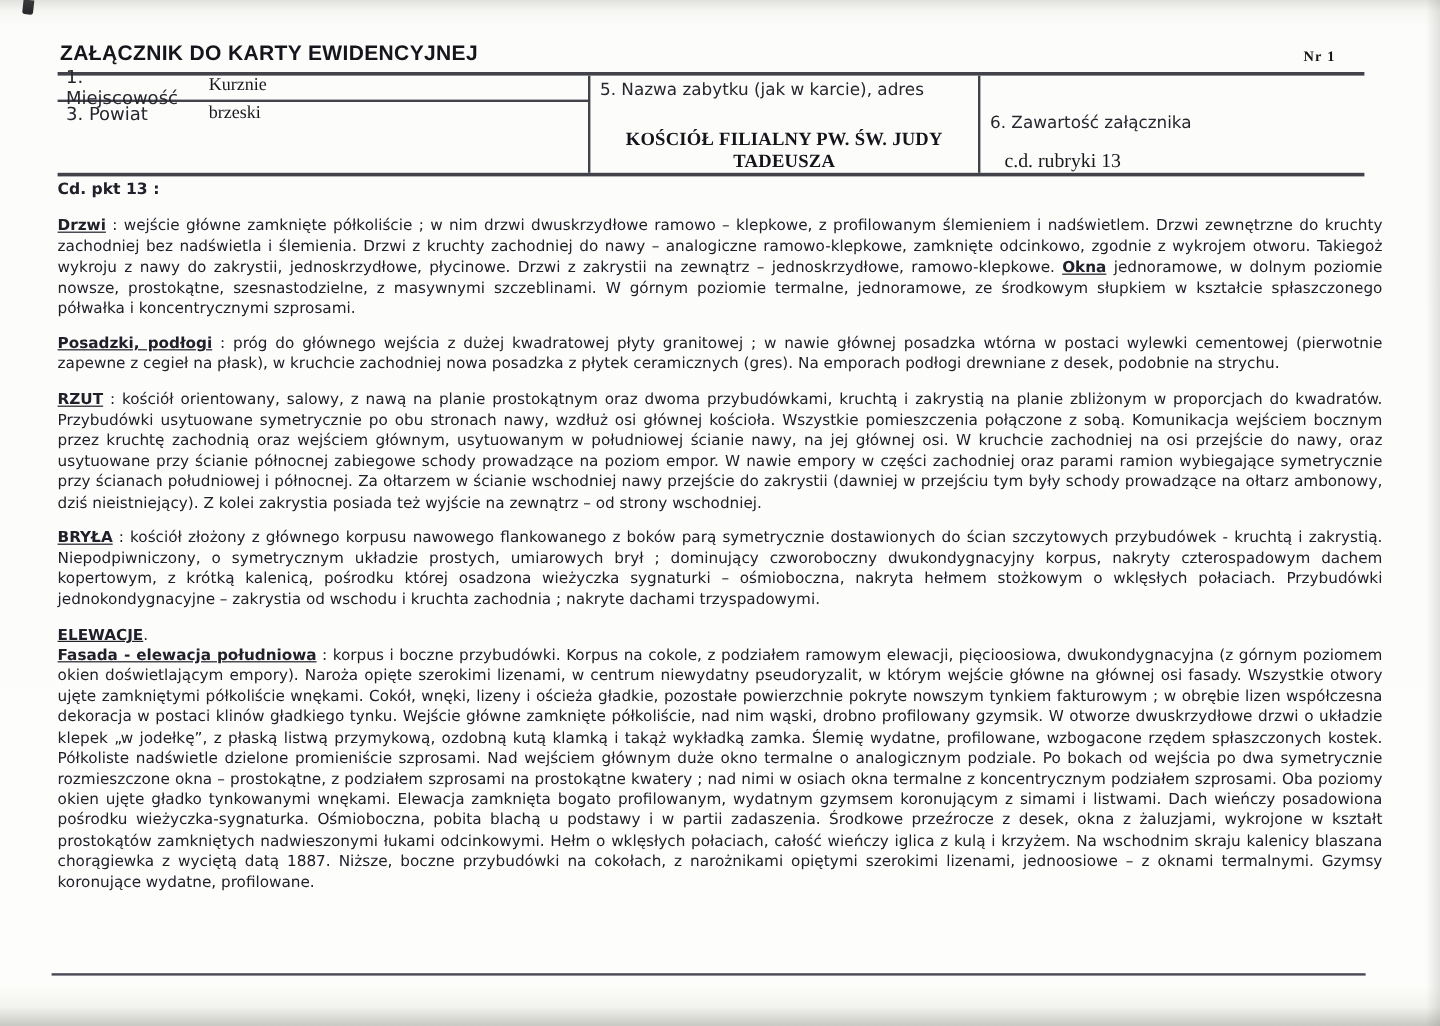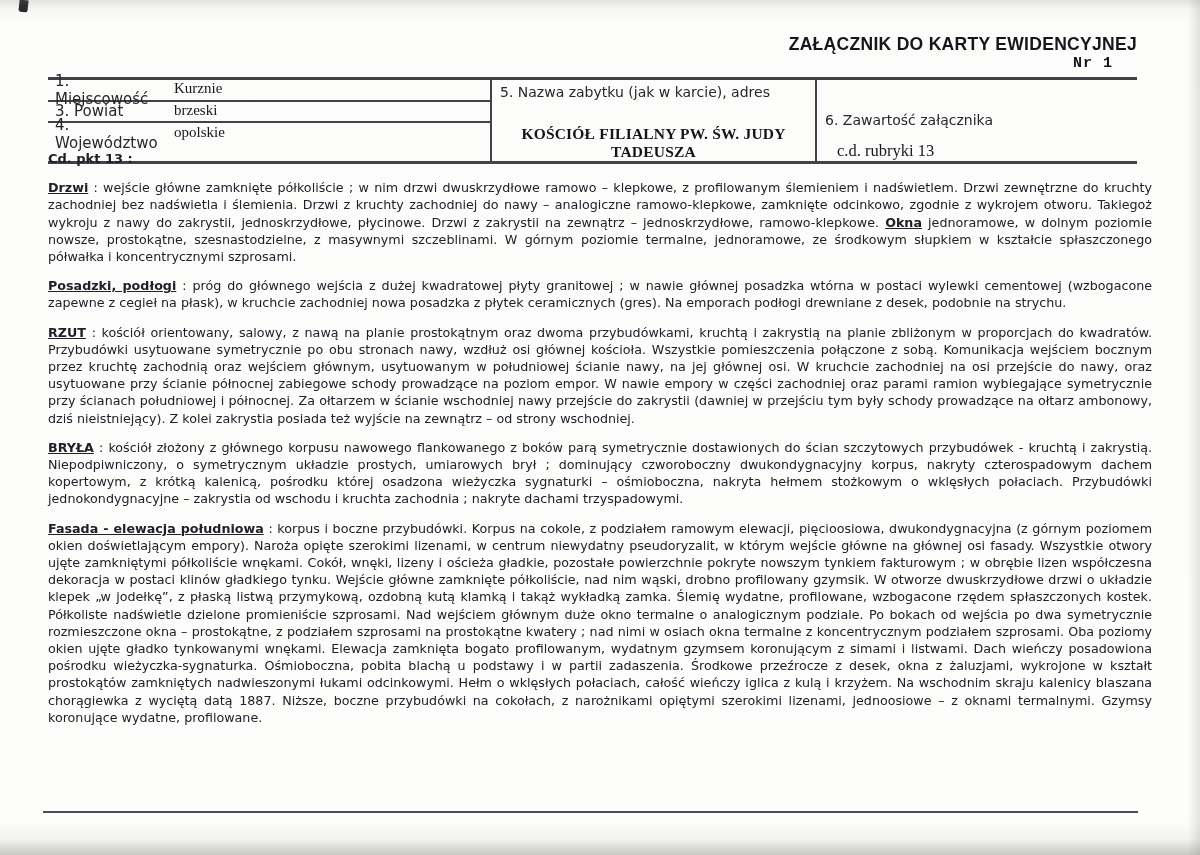--- a/index.html
+++ b/index.html
@@ -12,24 +12,24 @@
   .edge-right { position:absolute; right:0; top:0; width:12px; height:100%;
     background:linear-gradient(90deg, rgba(0,0,0,0), rgba(115,115,110,0.20)); }
   .edge-bottom { position:absolute; left:0; bottom:0; width:100%; height:16px;
     background:linear-gradient(180deg, rgba(0,0,0,0), rgba(105,105,100,0.25)); }
   .edge-top { position:absolute; left:0; top:0; width:100%; height:9px;
     background:linear-gradient(0deg, rgba(0,0,0,0), rgba(140,140,135,0.16)); }
   .artifact-tl { position:absolute; left:19px; top:0; width:9px; height:12px;
     background:#2a2a2e; transform:rotate(6deg); border-radius:0 0 2px 2px; }
 
   .doc { position:absolute; left:48px; top:34px; width:1089px; }
-  .doc-header { display:flex; justify-content:space-between; align-items:flex-end; padding:0 0 5px 2px;flex-direction:column; }
+  .doc-header { display:flex; justify-content:space-between; align-items:flex-end; padding:0 0 5px 2px; }
   .title { font-family:"Liberation Sans", sans-serif; font-weight:bold; font-size:17.5px;
     letter-spacing:0.3px; color:#15151b; }
-  .nr { font-family:Liberation Mono, monospace; font-weight:bold; font-size:15px;
+  .nr { font-family:Liberation Serif, serif; font-weight:bold; font-size:12px;
     color:#15151b; padding-right:24px; letter-spacing:1px; }
 
   .id-table { display:grid; grid-template-columns:442px 327px auto;
     border-top:3px solid #42424b; border-bottom:3px solid #42424b; }
   .fields-col .frow { height:21.5px; display:flex; align-items:center;
     border-bottom:2px solid #42424b; }
   .fields-col .frow:last-child { border-bottom:none; }
   .flabel { width:118px; padding-left:7px; font-size:15px; color:#26262e; flex:none; }
   .fvalue { font-family:"Liberation Serif", serif; font-size:15px; color:#17171d;
     padding-left:8px; line-height:1; padding-bottom:2px; }
@@ -69,50 +69,47 @@
 
       <div class="fields-col">
         <div class="frow">
             <span class="flabel">1. Miejscowość</span>
             <span class="fvalue">Kurznie</span>
           </div>
         <div class="frow">
             <span class="flabel">3. Powiat</span>
             <span class="fvalue">brzeski</span>
           </div>
-        <div class="frow">
-            <span class="flabel">4. Województwo</span>
-            <span class="fvalue">opolskie</span>
-          </div>
       </div>
 
       <div class="mon-col">
         <div class="cell-label">5. Nazwa zabytku (jak w karcie), adres</div>
         <div class="mon-value">KOŚCIÓŁ FILIALNY PW. ŚW. JUDY TADEUSZA</div>
       </div>
 
       <div class="att-col">
         <div class="cell-label">6. Zawartość załącznika</div>
         <div class="att-value">c.d. rubryki 13</div>
       </div>
 
     </div>
   </div>
 
   <div class="content">
     <p class="cd-heading">Cd. pkt 13 :</p>
 
     <p><span class="lead">Drzwi</span><span> : wejście główne zamknięte półkoliście ; w nim drzwi dwuskrzydłowe ramowo – klepkowe, z profilowanym ślemieniem i nadświetlem. Drzwi zewnętrzne do kruchty zachodniej bez nadświetla i ślemienia. Drzwi z kruchty zachodniej do nawy – analogiczne ramowo-klepkowe, zamknięte odcinkowo, zgodnie z wykrojem otworu. Takiegoż wykroju z nawy do zakrystii, jednoskrzydłowe, płycinowe. Drzwi z zakrystii na zewnątrz – jednoskrzydłowe, ramowo-klepkowe. </span><span class="lead">Okna</span><span> jednoramowe, w dolnym poziomie nowsze, prostokątne, szesnastodzielne, z masywnymi szczeblinami. W górnym poziomie termalne, jednoramowe, ze środkowym słupkiem w kształcie spłaszczonego półwałka i koncentrycznymi szprosami.</span></p>
 
-    <p><span class="lead">Posadzki, podłogi</span><span> : próg do głównego wejścia z dużej kwadratowej płyty granitowej ; w nawie głównej posadzka wtórna w postaci wylewki cementowej (wzbogacone zapewne z cegieł na płask), w kruchcie zachodniej nowa posadzka z płytek ceramicznych (gres). Na emporach podłogi drewniane z desek, podobnie na strychu.</span></p>
+    <p><span class="lead">Posadzki, podłogi</span><span> : próg do głównego wejścia z dużej kwadratowej płyty granitowej ; w nawie głównej posadzka wtórna w postaci wylewki cementowej (pierwotnie zapewne z cegieł na płask), w kruchcie zachodniej nowa posadzka z płytek ceramicznych (gres). Na emporach podłogi drewniane z desek, podobnie na strychu.</span></p>
 
     <p><span class="lead">RZUT</span><span> : kościół orientowany, salowy, z nawą na planie prostokątnym oraz dwoma przybudówkami, kruchtą i zakrystią na planie zbliżonym w proporcjach do kwadratów. Przybudówki usytuowane symetrycznie po obu stronach nawy, wzdłuż osi głównej kościoła. Wszystkie pomieszczenia połączone z sobą. Komunikacja wejściem bocznym przez kruchtę zachodnią oraz wejściem głównym, usytuowanym w południowej ścianie nawy, na jej głównej osi. W kruchcie zachodniej na osi przejście do nawy, oraz usytuowane przy ścianie północnej zabiegowe schody prowadzące na poziom empor. W nawie empory w części zachodniej oraz parami ramion wybiegające symetrycznie przy ścianach południowej i północnej. Za ołtarzem w ścianie wschodniej nawy przejście do zakrystii (dawniej w przejściu tym były schody prowadzące na ołtarz ambonowy, dziś nieistniejący). Z kolei zakrystia posiada też wyjście na zewnątrz – od strony wschodniej.</span></p>
 
     <p><span class="lead">BRYŁA</span><span> : kościół złożony z głównego korpusu nawowego flankowanego z boków parą symetrycznie dostawionych do ścian szczytowych przybudówek - kruchtą i zakrystią. Niepodpiwniczony, o symetrycznym układzie prostych, umiarowych brył ; dominujący czworoboczny dwukondygnacyjny korpus, nakryty czterospadowym dachem kopertowym, z krótką kalenicą, pośrodku której osadzona wieżyczka sygnaturki – ośmioboczna, nakryta hełmem stożkowym o wklęsłych połaciach. Przybudówki jednokondygnacyjne – zakrystia od wschodu i kruchta zachodnia ; nakryte dachami trzyspadowymi.</span></p>
 
+    <p class="heading-line"><span class="lead">ELEWACJE</span><span>.</span></p>
 
     <p><span class="lead">Fasada - elewacja południowa</span><span> : korpus i boczne przybudówki. Korpus na cokole, z podziałem ramowym elewacji, pięcioosiowa, dwukondygnacyjna (z górnym poziomem okien doświetlającym empory). Naroża opięte szerokimi lizenami, w centrum niewydatny pseudoryzalit, w którym wejście główne na głównej osi fasady. Wszystkie otwory ujęte zamkniętymi półkoliście wnękami. Cokół, wnęki, lizeny i ościeża gładkie, pozostałe powierzchnie pokryte nowszym tynkiem fakturowym ; w obrębie lizen współczesna dekoracja w postaci klinów gładkiego tynku. Wejście główne zamknięte półkoliście, nad nim wąski, drobno profilowany gzymsik. W otworze dwuskrzydłowe drzwi o układzie klepek „w jodełkę”, z płaską listwą przymykową, ozdobną kutą klamką i takąż wykładką zamka. Ślemię wydatne, profilowane, wzbogacone rzędem spłaszczonych kostek. Półkoliste nadświetle dzielone promieniście szprosami. Nad wejściem głównym duże okno termalne o analogicznym podziale. Po bokach od wejścia po dwa symetrycznie rozmieszczone okna – prostokątne, z podziałem szprosami na prostokątne kwatery ; nad nimi w osiach okna termalne z koncentrycznym podziałem szprosami. Oba poziomy okien ujęte gładko tynkowanymi wnękami. Elewacja zamknięta bogato profilowanym, wydatnym gzymsem koronującym z simami i listwami. Dach wieńczy posadowiona pośrodku wieżyczka-sygnaturka. Ośmioboczna, pobita blachą u podstawy i w partii zadaszenia. Środkowe przeźrocze z desek, okna z żaluzjami, wykrojone w kształt prostokątów zamkniętych nadwieszonymi łukami odcinkowymi. Hełm o wklęsłych połaciach, całość wieńczy iglica z kulą i krzyżem. Na wschodnim skraju kalenicy blaszana chorągiewka z wyciętą datą 1887. Niższe, boczne przybudówki na cokołach, z narożnikami opiętymi szerokimi lizenami, jednoosiowe – z oknami termalnymi. Gzymsy koronujące wydatne, profilowane.</span></p>
   </div>
 
   <div class="bottom-rule"></div>
 
   <div class="edge-top"></div>
   <div class="edge-right"></div>
   <div class="edge-bottom"></div>
 

